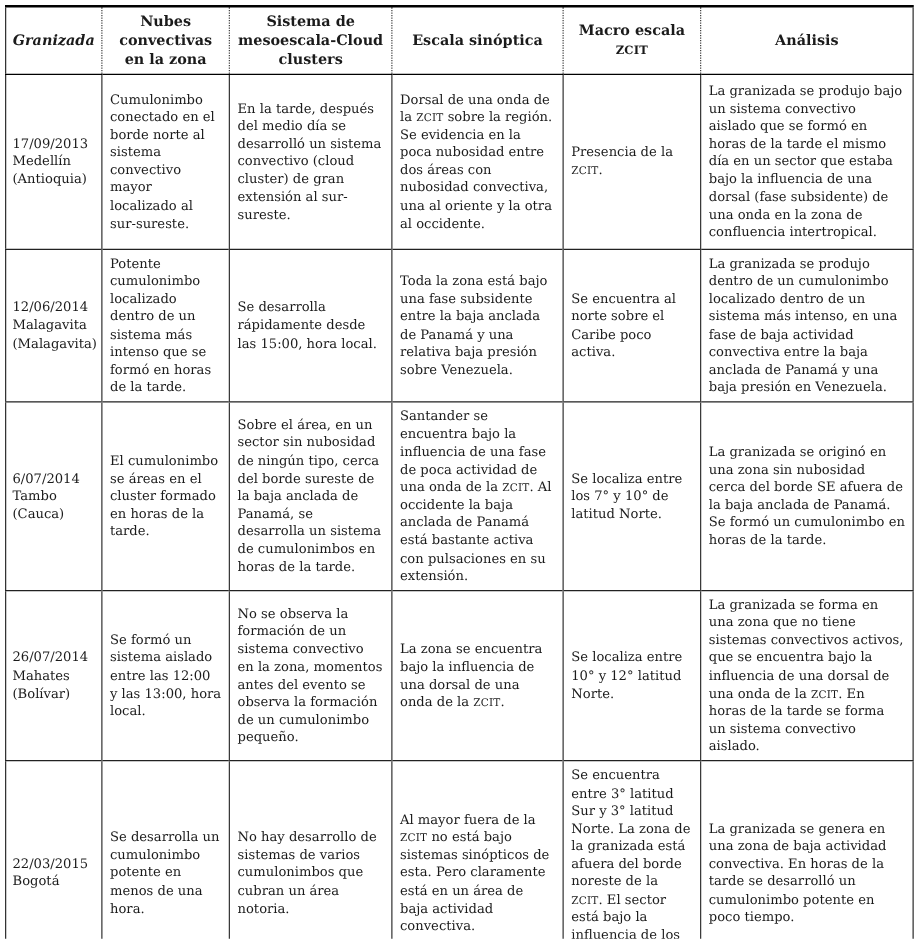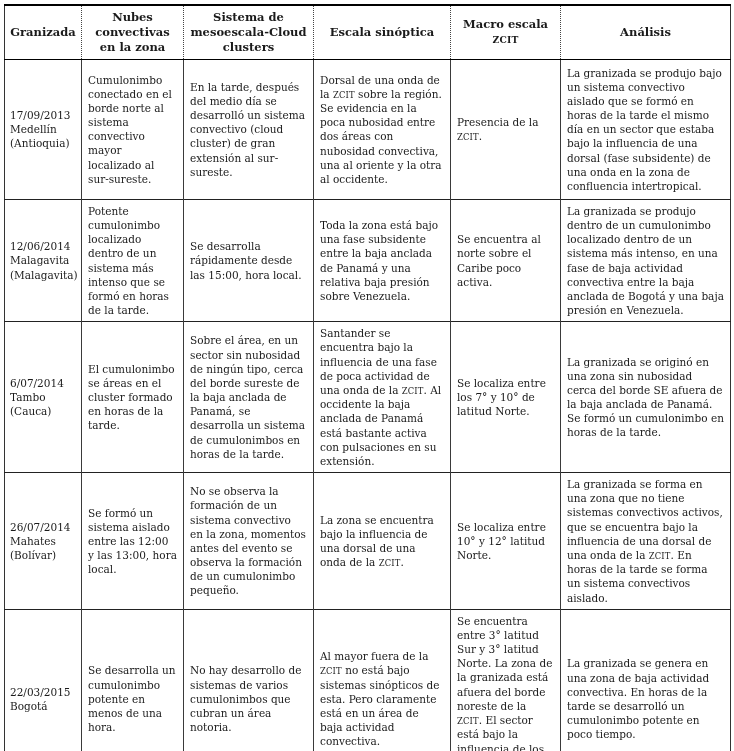--- a/index.html
+++ b/index.html
@@ -29,21 +29,21 @@
   thead th {
     font-weight: bold;
     font-size: 11.5px;
     line-height: 1.3;
     text-align: center;
     vertical-align: middle;
     padding: 4px 4px;
     border-left: 1px dotted #444;
     border-bottom: 1px solid #000;
   }
-  thead th:first-child { border-left: none; }
+  thead th:first-child { border-left: none; font-style: italic; }
   thead tr { height: 51px; }
   tbody td {
     font-size: 10.5px;
     line-height: 1.35;
     vertical-align: middle;
     text-align: left;
     padding: 4px 6px;
     border-left: 1px solid #3a3a3a;
     border-top: 1px solid #222;
     word-wrap: break-word;
@@ -89,37 +89,37 @@
           <td><span>Dorsal de una onda de la </span><span class="sc">ZCIT</span><span> sobre la región. Se evidencia en la poca nubosidad entre dos áreas con nubosidad convectiva, una al oriente y la otra al occidente.</span></td>
           <td><span>Presencia de la </span><span class="sc">ZCIT</span><span>.</span></td>
           <td><span>La granizada se produjo bajo un sistema convectivo aislado que se formó en horas de la tarde el mismo día en un sector que estaba bajo la influencia de una dorsal (fase subsidente) de una onda en la zona de confluencia intertropical.</span></td>
         </tr>
         <tr>
           <td class="c-granizada"><span>12/06/2014</span><br><span>Malagavita</span><br><span>(Malagavita)</span></td>
           <td><span>Potente cumulonimbo localizado dentro de un sistema más intenso que se formó en horas de la tarde.</span></td>
           <td><span>Se desarrolla rápidamente desde las 15:00, hora local.</span></td>
           <td><span>Toda la zona está bajo una fase subsidente entre la baja anclada de Panamá y una relativa baja presión sobre Venezuela.</span></td>
           <td><span>Se encuentra al norte sobre el Caribe poco activa.</span></td>
-          <td><span>La granizada se produjo dentro de un cumulonimbo localizado dentro de un sistema más intenso, en una fase de baja actividad convectiva entre la baja anclada de Bogotá y una baja presión en Venezuela.</span></td>
+          <td><span>La granizada se produjo dentro de un cumulonimbo localizado dentro de un sistema más intenso, en una fase de baja actividad convectiva entre la baja anclada de Panamá y una baja presión en Venezuela.</span></td>
         </tr>
         <tr>
           <td class="c-granizada"><span>6/07/2014</span><br><span>Tambo</span><br><span>(Cauca)</span></td>
           <td><span>El cumulonimbo se áreas en el </span><span class="it">cluster</span><span> formado en horas de la tarde.</span></td>
           <td><span>Sobre el área, en un sector sin nubosidad de ningún tipo, cerca del borde sureste de la baja anclada de Panamá, se desarrolla un sistema de cumulonimbos en horas de la tarde.</span></td>
           <td><span>Santander se encuentra bajo la influencia de una fase de poca actividad de una onda de la </span><span class="sc">ZCIT</span><span>. Al occidente la baja anclada de Panamá está bastante activa con pulsaciones en su extensión.</span></td>
           <td><span>Se localiza entre los 7° y 10° de latitud Norte.</span></td>
           <td><span>La granizada se originó en una zona sin nubosidad cerca del borde SE afuera de la baja anclada de Panamá. Se formó un cumulonimbo en horas de la tarde.</span></td>
         </tr>
         <tr>
           <td class="c-granizada"><span>26/07/2014</span><br><span>Mahates</span><br><span>(Bolívar)</span></td>
           <td><span>Se formó un sistema aislado entre las 12:00 y las 13:00, hora local.</span></td>
           <td><span>No se observa la formación de un sistema convectivo en la zona, momentos antes del evento se observa la formación de un cumulonimbo pequeño.</span></td>
           <td><span>La zona se encuentra bajo la influencia de una dorsal de una onda de la </span><span class="sc">ZCIT</span><span>.</span></td>
           <td><span>Se localiza entre 10° y 12° latitud Norte.</span></td>
-          <td><span>La granizada se forma en una zona que no tiene sistemas convectivos activos, que se encuentra bajo la influencia de una dorsal de una onda de la </span><span class="sc">ZCIT</span><span>. En horas de la tarde se forma un sistema convectivos aislado.</span></td>
+          <td><span>La granizada se forma en una zona que no tiene sistemas convectivos activos, que se encuentra bajo la influencia de una dorsal de una onda de la </span><span class="sc">ZCIT</span><span>. En horas de la tarde se forma un sistema convectivo aislado.</span></td>
         </tr>
         <tr>
           <td class="c-granizada"><span>22/03/2015</span><br><span>Bogotá</span></td>
           <td><span>Se desarrolla un cumulonimbo potente en menos de una hora.</span></td>
           <td><span>No hay desarrollo de sistemas de varios cumulonimbos que cubran un área notoria.</span></td>
           <td><span>Al mayor fuera de la </span><span class="sc">ZCIT</span><span> no está bajo sistemas sinópticos de esta. Pero claramente está en un área de baja actividad convectiva.</span></td>
           <td><span>Se encuentra entre 3° latitud Sur y 3° latitud Norte. La zona de la granizada está afuera del borde noreste de la </span><span class="sc">ZCIT</span><span>. El sector está bajo la influencia de los vientos alisios del noreste.</span></td>
           <td><span>La granizada se genera en una zona de baja actividad convectiva. En horas de la tarde se desarrolló un cumulonimbo potente en poco tiempo.</span></td>
         </tr>
       </tbody>

